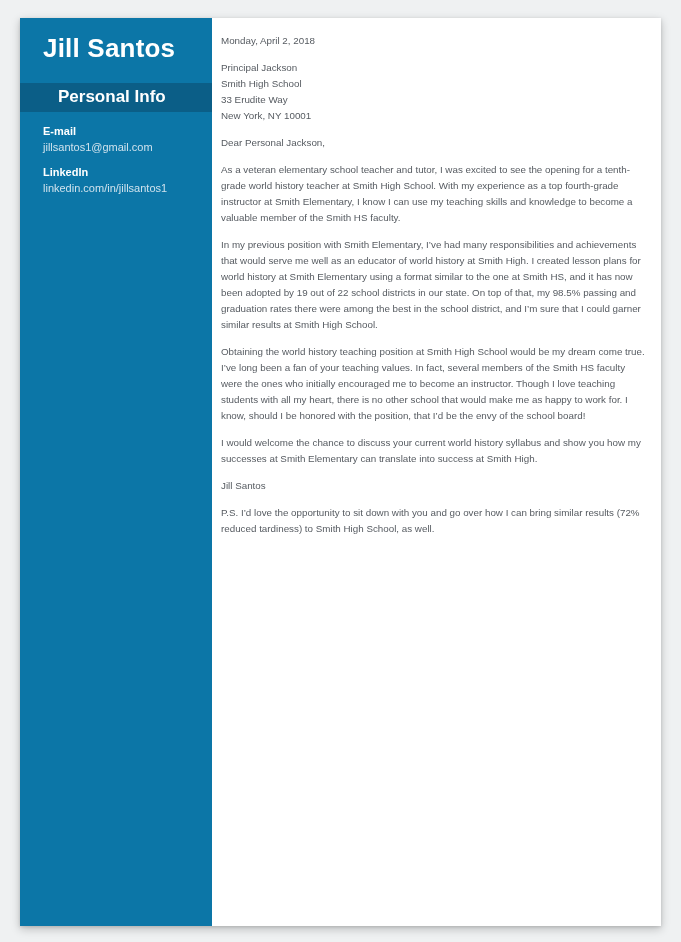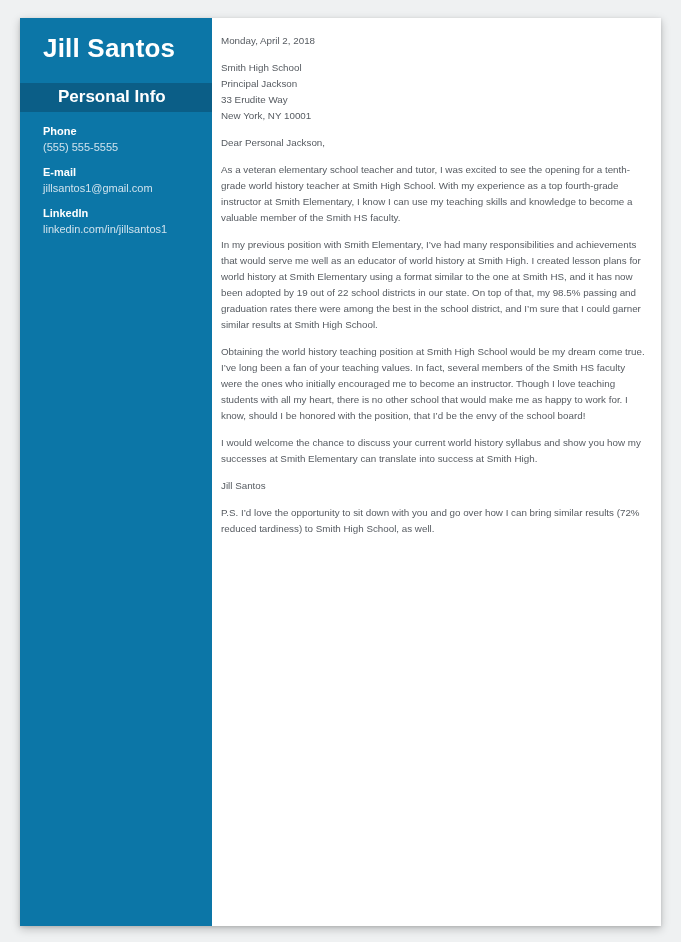--- a/index.html
+++ b/index.html
@@ -82,42 +82,38 @@
 </head>
 <body>
 
 <div class="page">
 
   <aside class="sidebar">
     <h1 class="name">Jill Santos</h1>
 
     <div class="band">Personal Info</div>
 
-    <div class="contact">
-      <div class="contact-label">Phone</div>
-      <div class="contact-value">(555) 555-5555</div>
-    </div>
 
     <div class="contact">
       <div class="contact-label">E-mail</div>
       <div class="contact-value">jillsantos1@gmail.com</div>
     </div>
 
     <div class="contact">
       <div class="contact-label">LinkedIn</div>
       <div class="contact-value">linkedin.com/in/jillsantos1</div>
     </div>
   </aside>
 
   <main class="content">
     <div class="blk">Monday, April 2, 2018</div>
 
     <div class="blk">
+      <div>Principal Jackson</div>
       <div>Smith High School</div>
-      <div>Principal Jackson</div>
       <div>33 Erudite Way</div>
       <div>New York, NY 10001</div>
     </div>
 
     <div class="blk">Dear Personal Jackson,</div>
 
     <p class="blk">As a veteran elementary school teacher and tutor, I was excited to see the opening for a tenth-grade world history teacher at Smith High School. With my experience as a top fourth-grade instructor at Smith Elementary, I know I can use my teaching skills and knowledge to become a valuable member of the Smith HS faculty.</p>
     <p class="blk">In my previous position with Smith Elementary, I’ve had many responsibilities and achievements that would serve me well as an educator of world history at Smith High. I created lesson plans for world history at Smith Elementary using a format similar to the one at Smith HS, and it has now been adopted by 19 out of 22 school districts in our state. On top of that, my 98.5% passing and graduation rates there were among the best in the school district, and I’m sure that I could garner similar results at Smith High School.</p>
     <p class="blk">Obtaining the world history teaching position at Smith High School would be my dream come true. I’ve long been a fan of your teaching values. In fact, several members of the Smith HS faculty were the ones who initially encouraged me to become an instructor. Though I love teaching students with all my heart, there is no other school that would make me as happy to work for. I know, should I be honored with the position, that I’d be the envy of the school board!</p>
     <p class="blk">I would welcome the chance to discuss your current world history syllabus and show you how my successes at Smith Elementary can translate into success at Smith High.</p>

